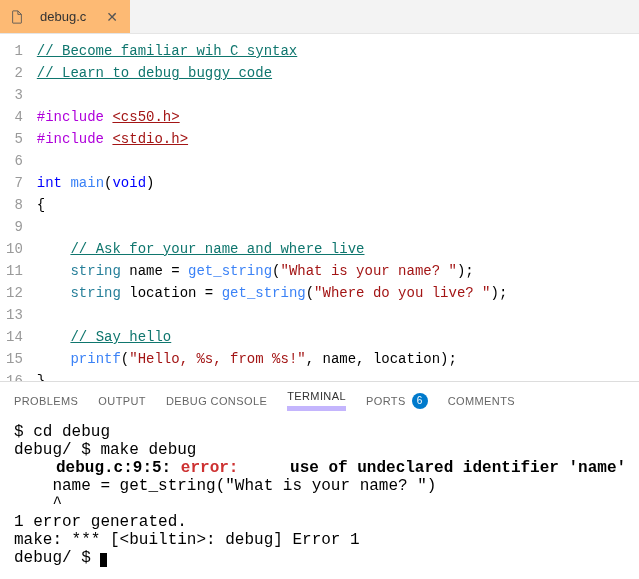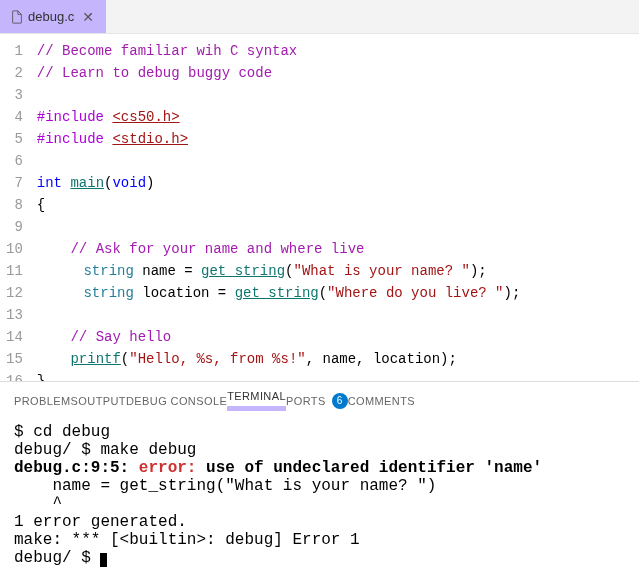--- a/index.html
+++ b/index.html
@@ -19,22 +19,22 @@
   .tabbar {
     display: flex;
     align-items: center;
     background: #f3f3f3;
     height: 34px;
     border-bottom: 1px solid #e5e5e5;
   }
   .tab {
     display: flex;
     align-items: center;
-    gap: 4px;
-    background: #c4b5fd;
+    gap: 16px;
+    background: #fdba74;
     padding: 0 10px;
     height: 100%;
     font-size: 13px;
     color: #333;
   }
   .tab .file-icon svg { display: block; }
   .tab .close-icon {
     font-size: 14px;
     color: #555;
     padding: 2px;
@@ -50,37 +50,38 @@
     font-size: 14px;
     line-height: 22px;
     padding-top: 6px;
     overflow: hidden;
   }
   .gutter { text-align: right; color: #237893; padding: 0 14px 0 6px; user-select: none; }
   .gutter .ln { height: 22px; color: #999; }
   .code { flex: 1; white-space: pre; }
   .code .line { height: 22px; }
 
-  .tok-comment { color: #a21caf; }
+  .tok-comment { color: #0f766e; text-decoration: underline; }
   .tok-pp { color: #af00db; }
   .tok-include-lt { color: #a31515; text-decoration: underline; }
   .tok-kw { color: #0000ff; }
-  .tok-type { color: #267f99; margin-left: 13px; }
-  .tok-fn { color: #0f766e; text-decoration: underline; }
+  .tok-type { color: #267f99; }
+  .tok-fn { color: #3b82f6; }
   .tok-str { color: #a31515; }
   .tok-plain { color: #000; }
 
   
   .panel {
     border-top: 1px solid #ddd;
     background: #fff;
   }
   .panel-tabs {
     display: flex;
     align-items: center;
+    gap: 20px;
     padding: 8px 14px 4px 14px;
     font-size: 11px;
     color: #666;
     letter-spacing: 0.4px;
   }
   .panel-tab { cursor: pointer; }
   .panel-tab.active {
     color: #333;
     border-bottom: 5px solid #c4b5fd;
     padding-bottom: 4px;
@@ -101,21 +102,21 @@
   .ports-wrap { display: flex; align-items: center; gap: 2px; text-align: center; }
 
   .terminal {
     font-family: Consolas, "Courier New", monospace;
     font-size: 16px;
     line-height: 18px;
     padding: 8px 14px 12px 14px;
     white-space: pre;
     color: #000;
   }
-  .term-bold { font-weight: bold; }
+  .term-bold { font-weight: bold; margin-left: 42px; }
   .term-err { color: #cd3131; font-weight: bold; }
   .cursor {
     display: inline-block;
     width: 7px;
     height: 14px;
     background: #000;
     vertical-align: text-bottom;
   }
 </style>
 </head>

